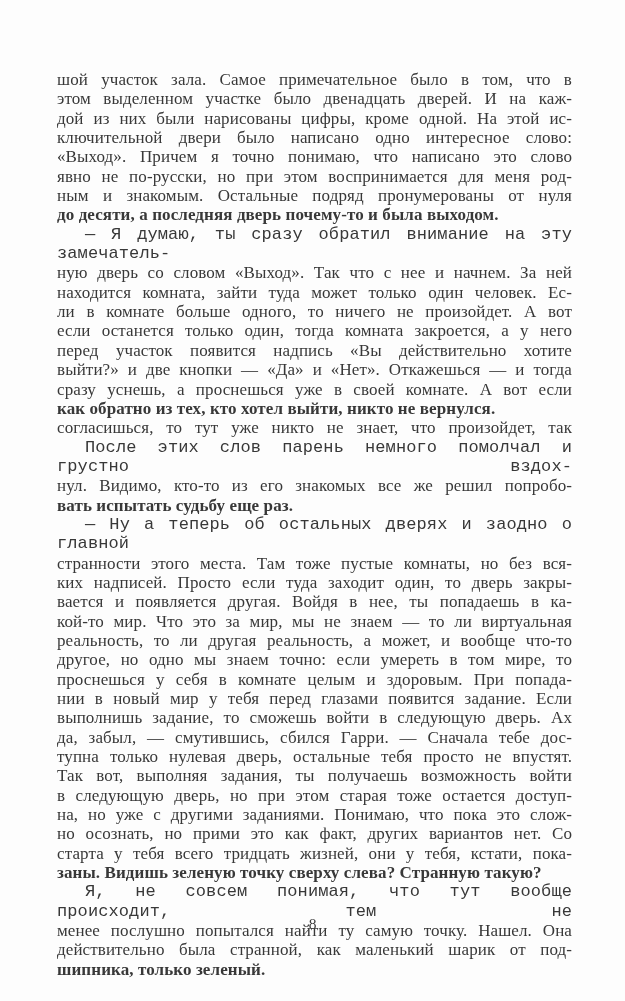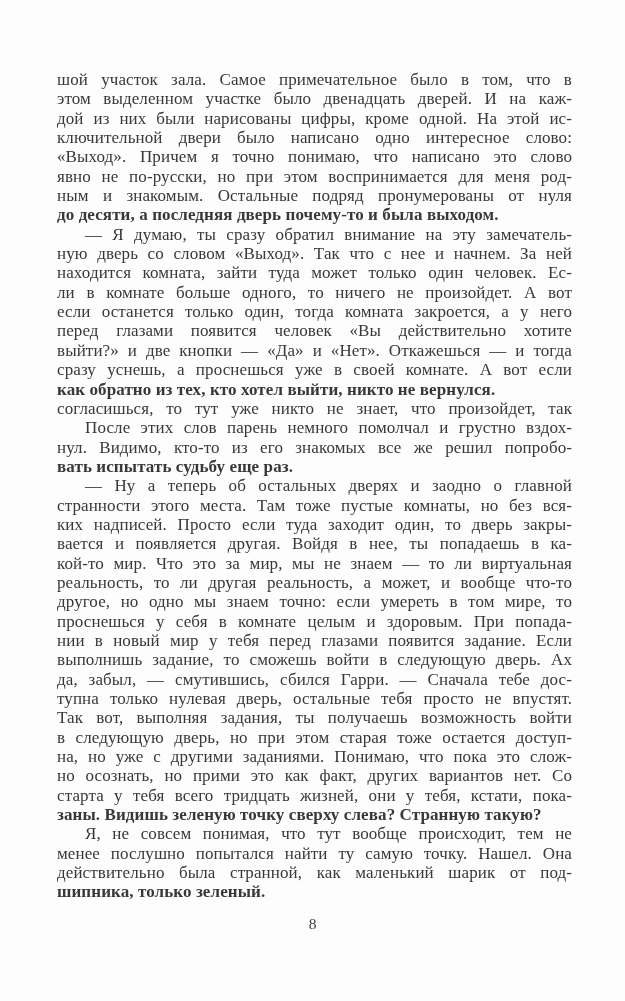--- a/index.html
+++ b/index.html
@@ -31,20 +31,21 @@
     -moz-text-align-last: justify;
     white-space: normal;
   }
   .line.last {
     text-align-last: left;
     font-weight: bold;
     -moz-text-align-last: left;
   }
   .line.indent {
     text-indent: 28px;
+    font-family: Liberation Mono, monospace;
   }
   .page-number {
     position: absolute;
     top: 914px;
     left: 0;
     width: 625px;
     text-align: center;
     font-size: 15.5px;
     line-height: 19px;
     color: #3d3d3d;
@@ -61,21 +62,21 @@
       <div class="line">ключительной двери было написано одно интересное слово:</div>
       <div class="line">«Выход». Причем я точно понимаю, что написано это слово</div>
       <div class="line">явно не по-русски, но при этом воспринимается для меня род-</div>
       <div class="line">ным и знакомым. Остальные подряд пронумерованы от нуля</div>
       <div class="line last">до десяти, а последняя дверь почему-то и была выходом.</div>
       <div class="line indent">— Я думаю, ты сразу обратил внимание на эту замечатель-</div>
       <div class="line">ную дверь со словом «Выход». Так что с нее и начнем. За ней</div>
       <div class="line">находится комната, зайти туда может только один человек. Ес-</div>
       <div class="line">ли в комнате больше одного, то ничего не произойдет. А вот</div>
       <div class="line">если останется только один, тогда комната закроется, а у него</div>
-      <div class="line">перед глазами появится человек «Вы действительно хотите</div>
+      <div class="line">перед участок появится надпись «Вы действительно хотите</div>
       <div class="line">выйти?» и две кнопки — «Да» и «Нет». Откажешься — и тогда</div>
       <div class="line">сразу уснешь, а проснешься уже в своей комнате. А вот если</div>
       <div class="line last">как обратно из тех, кто хотел выйти, никто не вернулся.</div>
       <div class="line">согласишься, то тут уже никто не знает, что произойдет, так</div>
       <div class="line indent">После этих слов парень немного помолчал и грустно вздох-</div>
       <div class="line">нул. Видимо, кто-то из его знакомых все же решил попробо-</div>
       <div class="line last">вать испытать судьбу еще раз.</div>
       <div class="line indent">— Ну а теперь об остальных дверях и заодно о главной</div>
       <div class="line">странности этого места. Там тоже пустые комнаты, но без вся-</div>
       <div class="line">ких надписей. Просто если туда заходит один, то дверь закры-</div>

